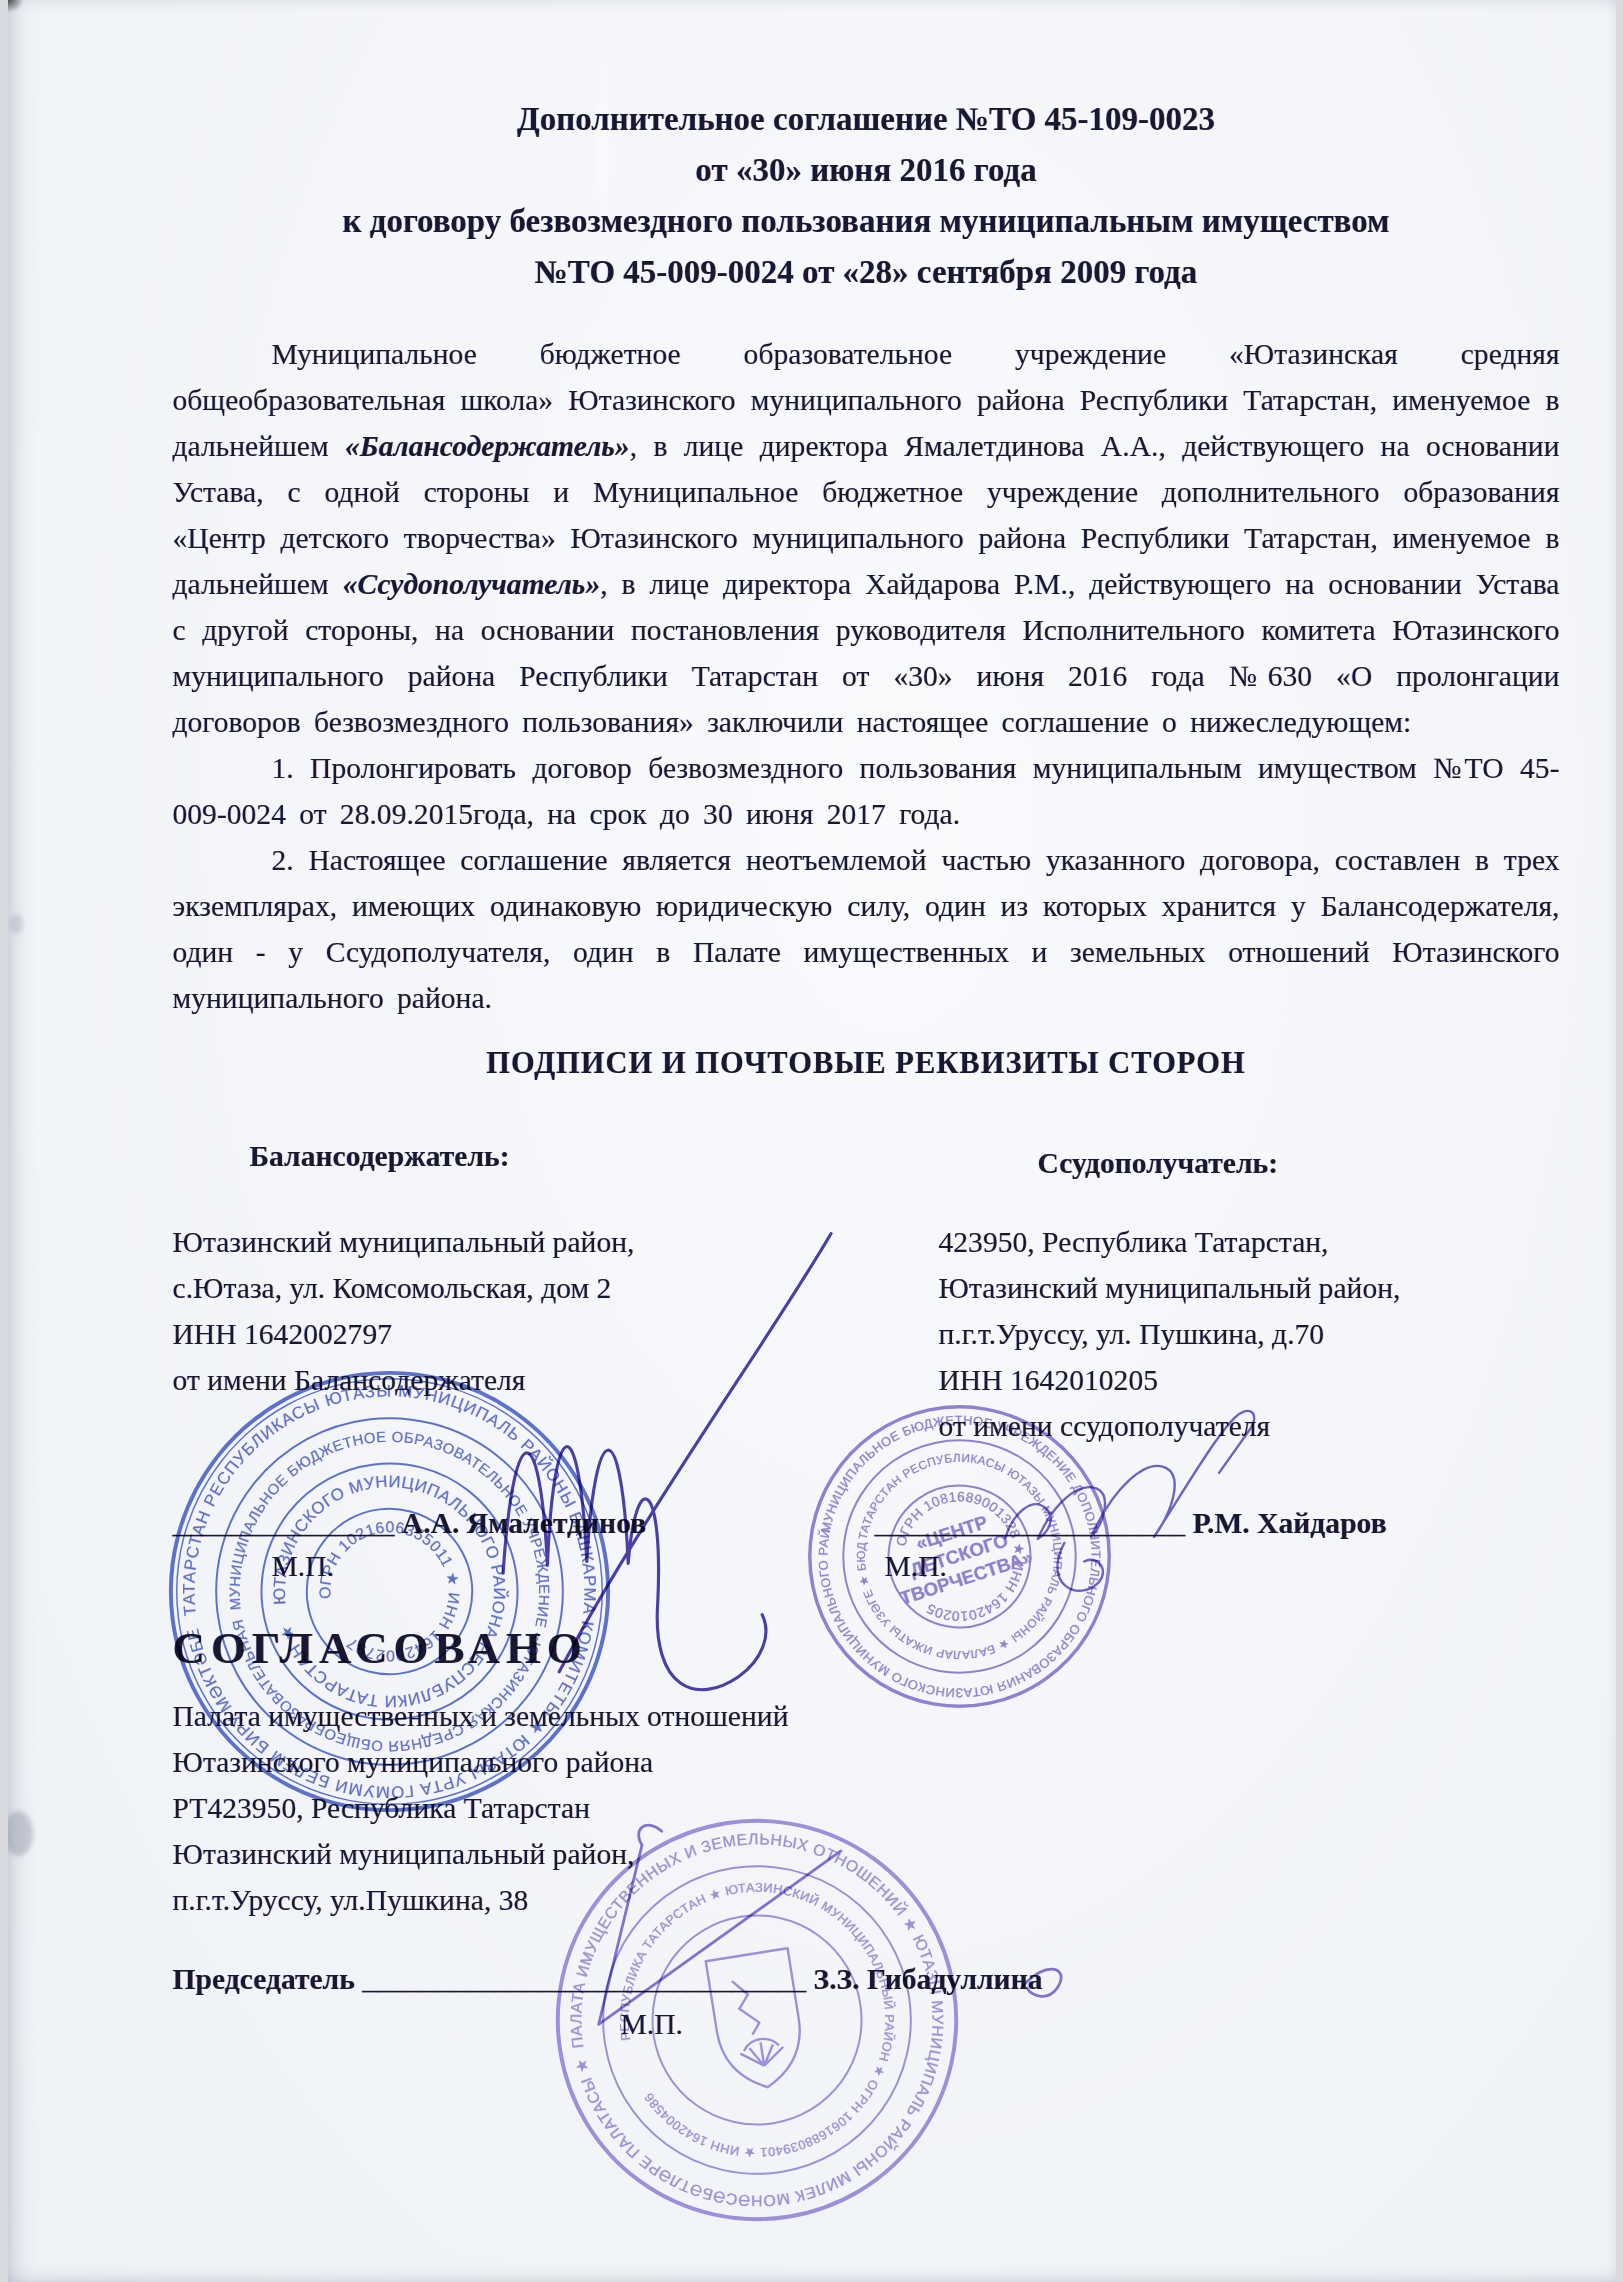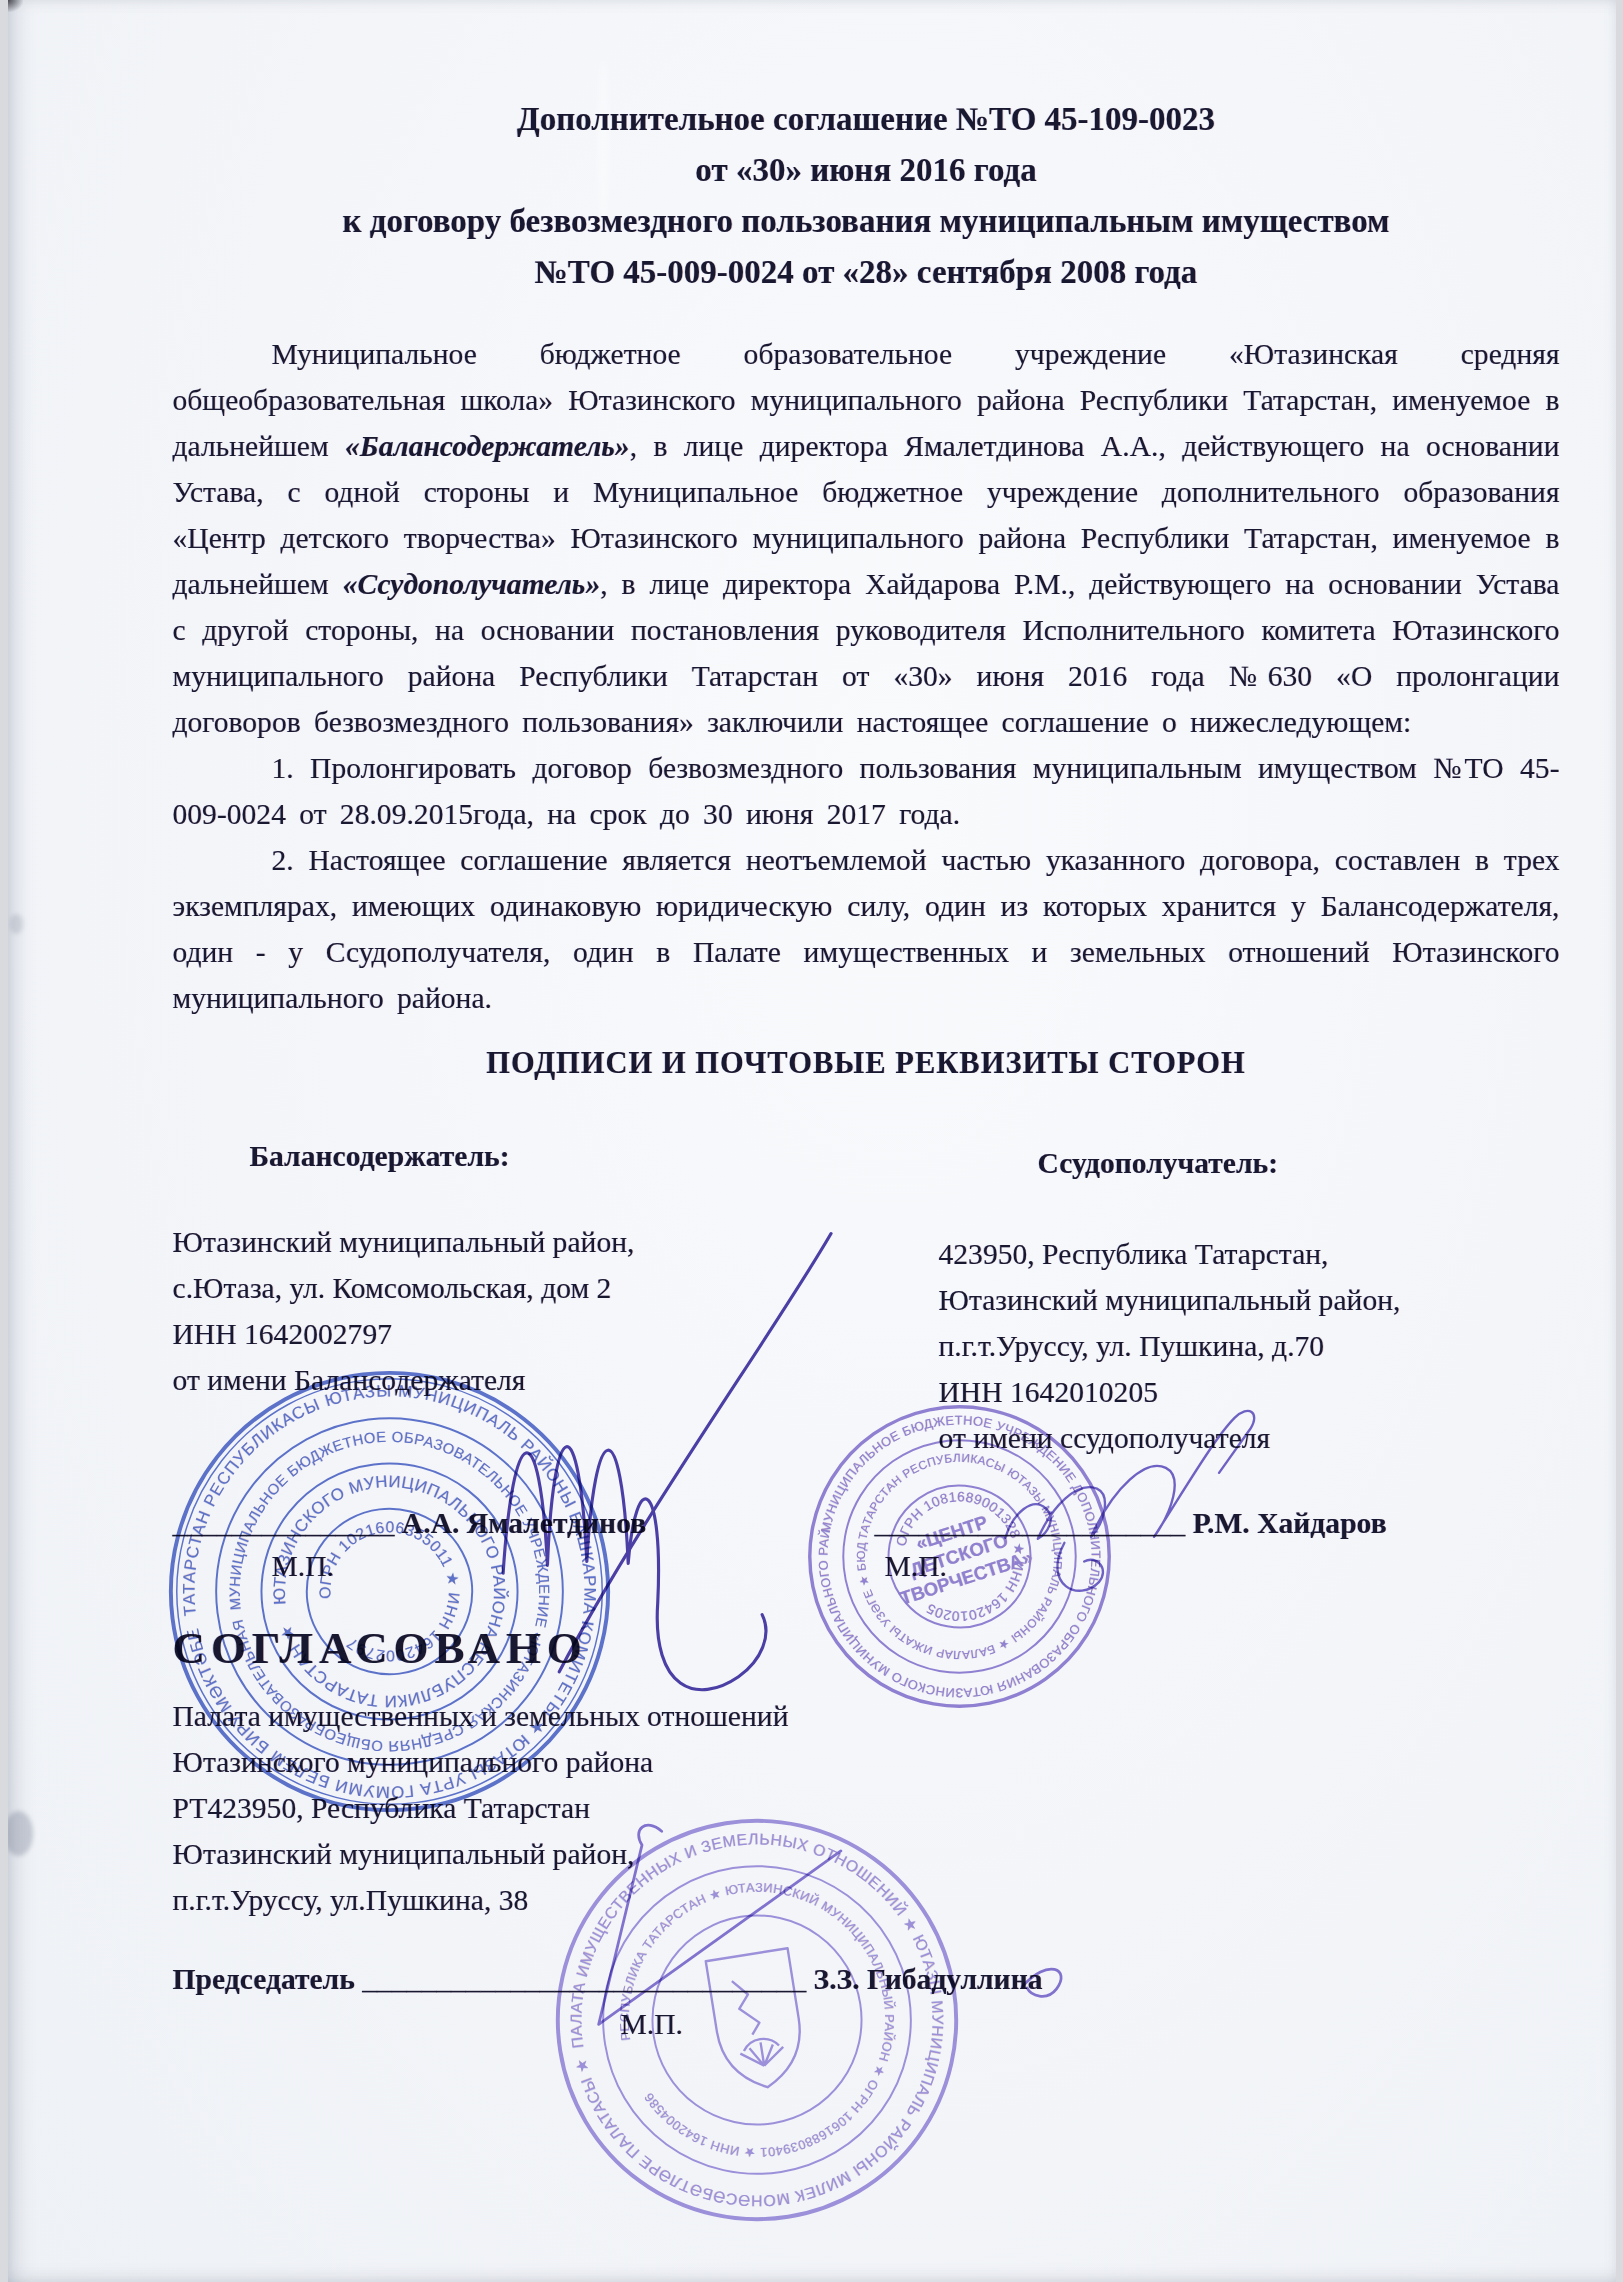--- a/index.html
+++ b/index.html
@@ -40,21 +40,21 @@
   .defterm{font-weight:bold;font-style:italic;}
   .heading{margin-top:25px;text-align:center;font-weight:bold;font-size:30.5px;letter-spacing:1px;}
 
   .sig-section{position:relative;margin-top:59px;font-size:29.6px;}
   .row{position:relative;}
   .col-headers{height:44px;font-weight:bold;font-size:29.6px;}
   .hdr-left{position:absolute;left:77px;top:0;}
   .hdr-right{position:absolute;left:865px;top:7px;}
   .addresses{margin-top:35px;height:231px;line-height:46px;}
   .addr-left{position:absolute;left:0;top:0;width:699px;}
-  .addr-right{position:absolute;left:766px;top:12px;width:630px;}
+  .addr-right{position:absolute;left:766px;top:0;width:630px;}
   .sigrow{margin-top:57px;height:43px;}
   .sig-left{position:absolute;left:0;top:0;}
   .sig-right{position:absolute;left:702px;top:0;}
   .sig-name{font-weight:bold;}
   .blank{letter-spacing:0;}
   .mprow{height:43px;}
   .mp-left{position:absolute;left:99px;top:0;}
   .mp-right{position:absolute;left:712px;top:0;}
   .approved{margin-top:29px;font-weight:bold;font-size:45px;letter-spacing:5.9px;height:47px;}
   .palata{margin-top:23.6px;height:231px;line-height:46px;}
@@ -78,21 +78,21 @@
   <div class="smudge smudge-1"></div>
   <div class="smudge smudge-2"></div>
   <div class="smudge smudge-3"></div>
 
   <div class="content doc-text">
 
     <div class="title">
       <div>Дополнительное соглашение №ТО 45-109-0023</div>
       <div>от «30» июня 2016 года</div>
       <div>к договору  безвозмездного пользования муниципальным имуществом</div>
-      <div>№ТО 45-009-0024 от «28» сентября 2008 года</div>
+      <div>№ТО 45-009-0024 от «28» сентября 2009 года</div>
     </div>
 
     <p class="para intro"><span>Муниципальное бюджетное образовательное учреждение «Ютазинская средняя общеобразовательная школа» Ютазинского муниципального района Республики Татарстан, именуемое в дальнейшем </span><span class="defterm">«Балансодержатель»</span><span>, в лице директора Ямалетдинова А.А., действующего на основании Устава, с одной стороны и Муниципальное бюджетное учреждение дополнительного образования «Центр детского творчества» Ютазинского муниципального района Республики Татарстан, именуемое в дальнейшем </span><span class="defterm">«Ссудополучатель»</span><span>, в лице директора Хайдарова Р.М., действующего на основании Устава с другой стороны, на основании постановления руководителя Исполнительного комитета Ютазинского муниципального района Республики Татарстан от «30» июня 2016 года №630 «О пролонгации договоров безвозмездного пользования» заключили настоящее соглашение о нижеследующем:</span></p>
 
     <p class="para">1. Пролонгировать договор безвозмездного пользования муниципальным имуществом №ТО 45-009-0024 от 28.09.2015года, на срок до 30 июня 2017 года.</p>
     <p class="para">2. Настоящее соглашение является неотъемлемой частью указанного договора, составлен в трех экземплярах, имеющих одинаковую юридическую силу, один из которых хранится у Балансодержателя, один - у Ссудополучателя, один в Палате имущественных и земельных отношений Ютазинского муниципального района.</p>
 
     <div class="heading">ПОДПИСИ И ПОЧТОВЫЕ РЕКВИЗИТЫ СТОРОН</div>
 
     <div class="sig-section">

